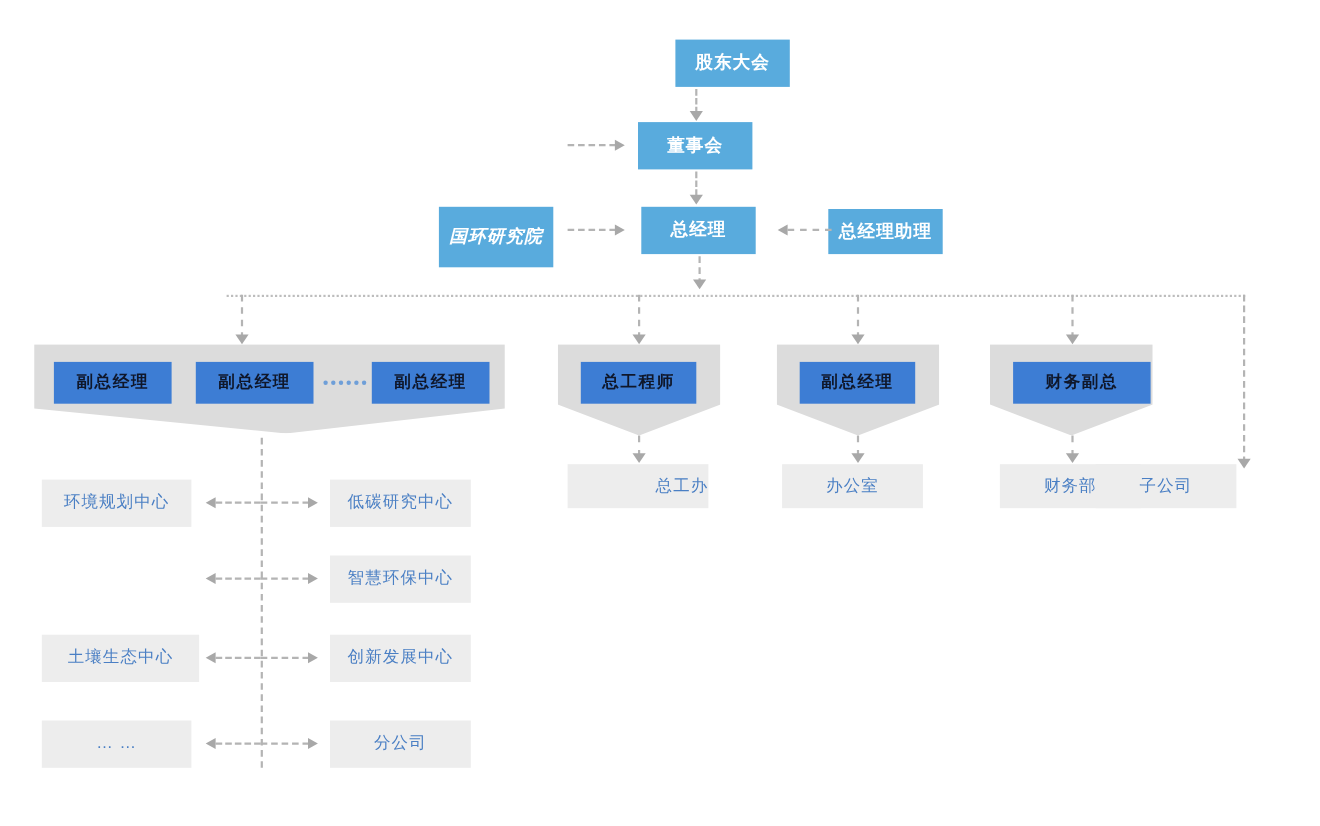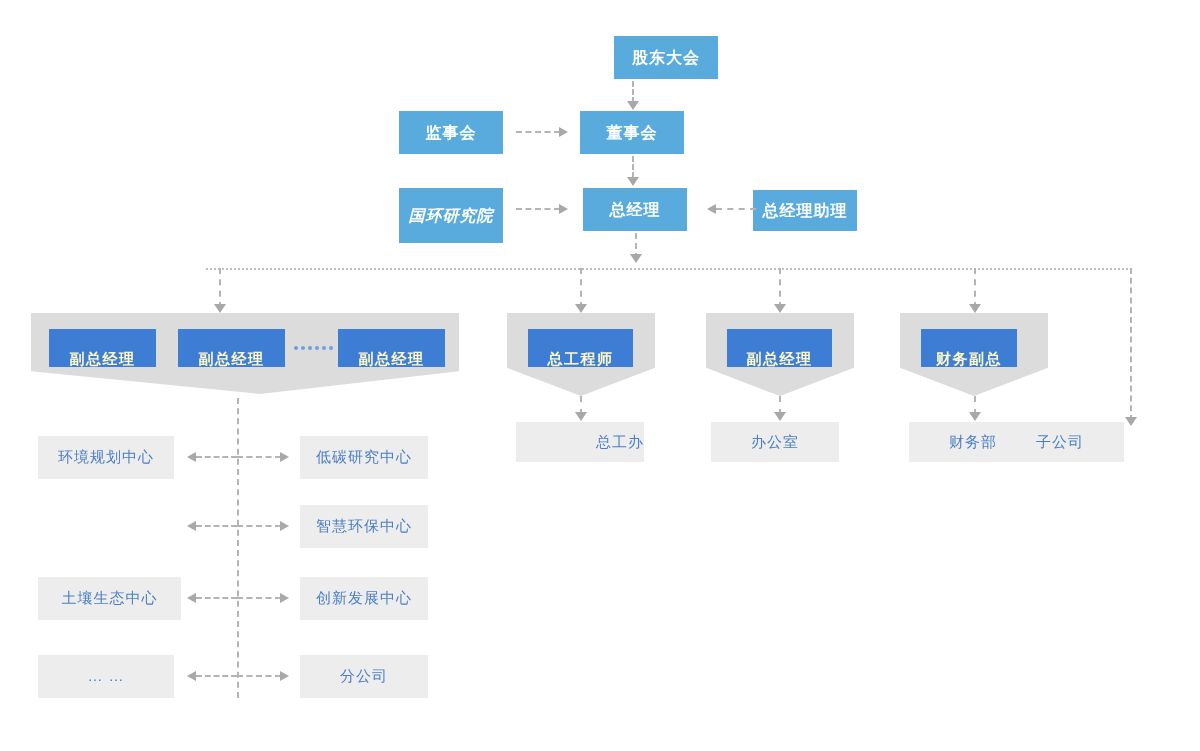--- a/index.html
+++ b/index.html
@@ -31,26 +31,25 @@
   .box-blue-light {
     background: #59abdd;
     color: #ffffff;
     font-size: 16px;
     font-weight: bold;
     letter-spacing: 1px;
   }
   
   .box-blue-strong {
     background: #3d7dd4;
-    color: #fef9c3;
+    color: #0f172a;
     font-size: 15px;
     font-weight: bold;
     letter-spacing: 1.5px;
     z-index: 3;
-    align-items: flex-end;
   }
   
   .box-gray {
     background: #ededed;
     color: #4a7fc4;
     font-size: 15px;
     letter-spacing: 1px;
   }
   
   .banner {
@@ -121,23 +120,20 @@
 
 <div id="canvas">
 
   <div class="node box-blue-light" style="left:581px; top:36px; width:104px; height:43px;margin-left:33px;">
     <span>股东大会</span>
   </div>
 
   <div class="dash-v" style="left:632px; top:81px; height:22px;"></div>
   <div class="arrow arrow-down" style="left:627px; top:101px;"></div>
 
-  <div class="node box-blue-light" style="left:399px; top:111px; width:104px; height:43px;">
-    <span>监事会</span>
-  </div>
 
   <div class="dash-h" style="left:516px; top:131px; width:44px;"></div>
   <div class="arrow arrow-right" style="left:559px; top:127px;"></div>
 
   <div class="node box-blue-light" style="left:580px; top:111px; width:104px; height:43px;">
     <span>董事会</span>
   </div>
 
   <div class="dash-v" style="left:632px; top:156px; height:22px;"></div>
   <div class="arrow arrow-down" style="left:627px; top:177px;"></div>
@@ -206,21 +202,21 @@
   <div class="node box-blue-strong" style="left:528px; top:329px; width:105px; height:38px;">
     <span>总工程师</span>
   </div>
 
   <div class="banner banner-narrow" style="left:706px; top:313px; width:148px; height:83px;"></div>
   <div class="node box-blue-strong" style="left:727px; top:329px; width:105px; height:38px;">
     <span>副总经理</span>
   </div>
 
   <div class="banner banner-narrow" style="left:900px; top:313px; width:148px; height:83px;"></div>
-  <div class="node box-blue-strong" style="left:921px; top:329px; width:96px; height:38px;">
+  <div class="node box-blue-strong" style="left:921px; top:329px; width:125px; height:38px;">
     <span>财务副总</span>
   </div>
 
   <div class="dash-v" style="left:580px; top:396px; height:19px;"></div>
   <div class="arrow arrow-down" style="left:575px; top:412px;"></div>
 
   <div class="dash-v" style="left:779px; top:396px; height:19px;"></div>
   <div class="arrow arrow-down" style="left:774px; top:412px;"></div>
 
   <div class="dash-v" style="left:974px; top:396px; height:19px;"></div>

